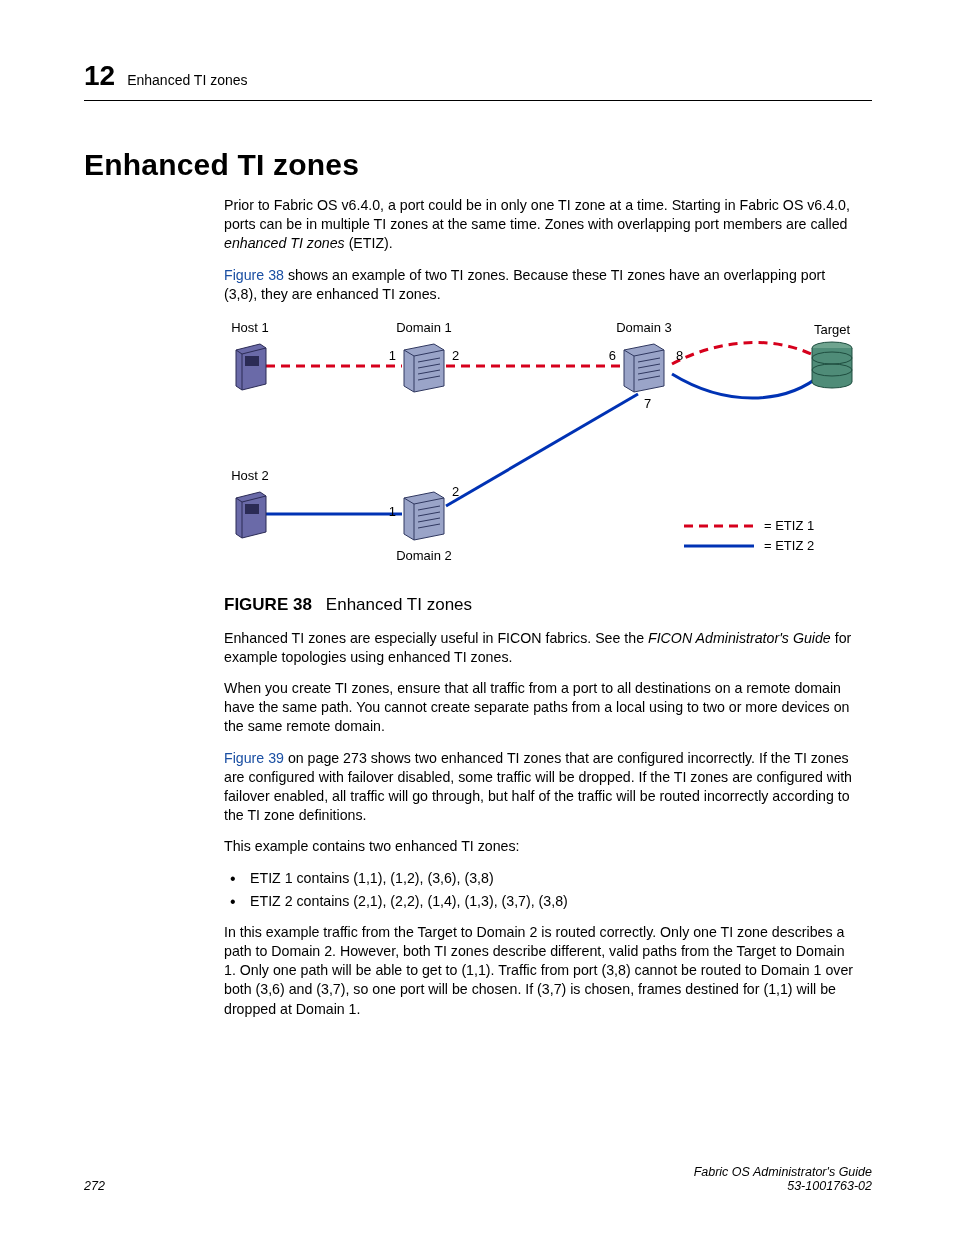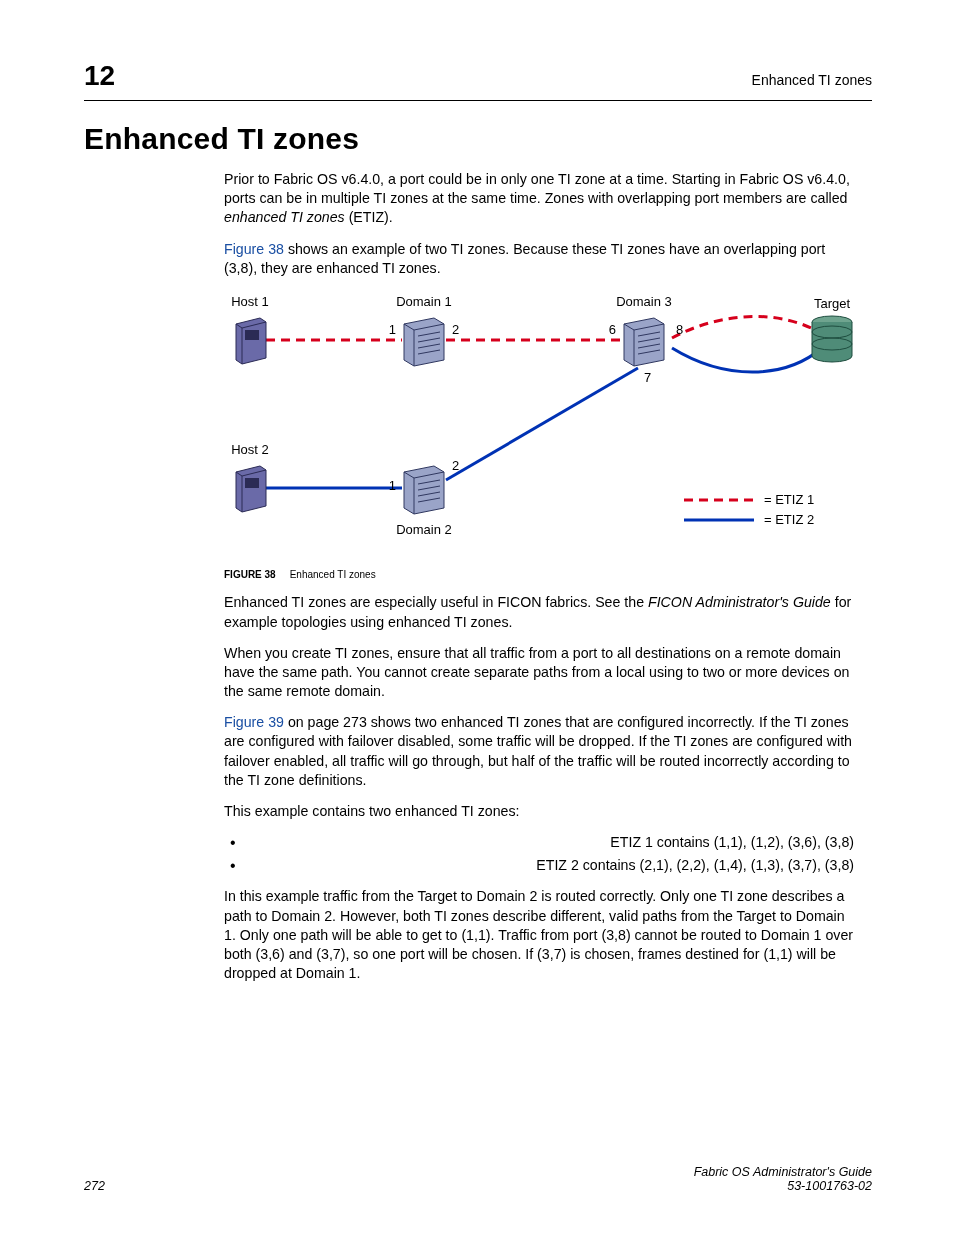--- a/index.html
+++ b/index.html
@@ -15,22 +15,21 @@
     position: relative;
     box-sizing: border-box;
     padding: 60px 82px 40px 84px;
   }
   .running-head {
     display: flex;
     align-items: baseline;
     gap: 12px;
     border-bottom: 1px solid #000;
     padding-bottom: 8px;
-    margin-bottom: 21px;
-    justify-content: space-between;
+    margin-bottom: 47px;
   }
   .chapnum {
     font-size: 28px;
     font-weight: 700;
   }
   .runtitle {
     font-size: 14px;
   }
   h1.section {
     font-size: 30px;
@@ -47,29 +46,28 @@
   .body p { margin: 0 0 12px 0; }
   .body em { font-style: italic; }
   .xref { color: #1a4fa3; }
   .figwrap {
     position: relative;
     height: 268px;
     margin: 6px 0 10px 0;
   }
   .figwrap svg { position:absolute; left:0; top:0; }
   .figcap {
-    font-size: 10px;
+    font-size: 17px;
     margin: 0 0 14px 0;
   }
   .figcap .fignum { font-weight: 700; margin-right: 14px; }
   ul.bul {
     list-style: none;
     padding: 0;
     margin: 0 0 12px 0;
-    text-align: right;
   }
   ul.bul li {
     position: relative;
     padding-left: 26px;
     margin: 4px 0;
   }
   ul.bul li::before {
     content: "•";
     position: absolute;
     left: 6px;

